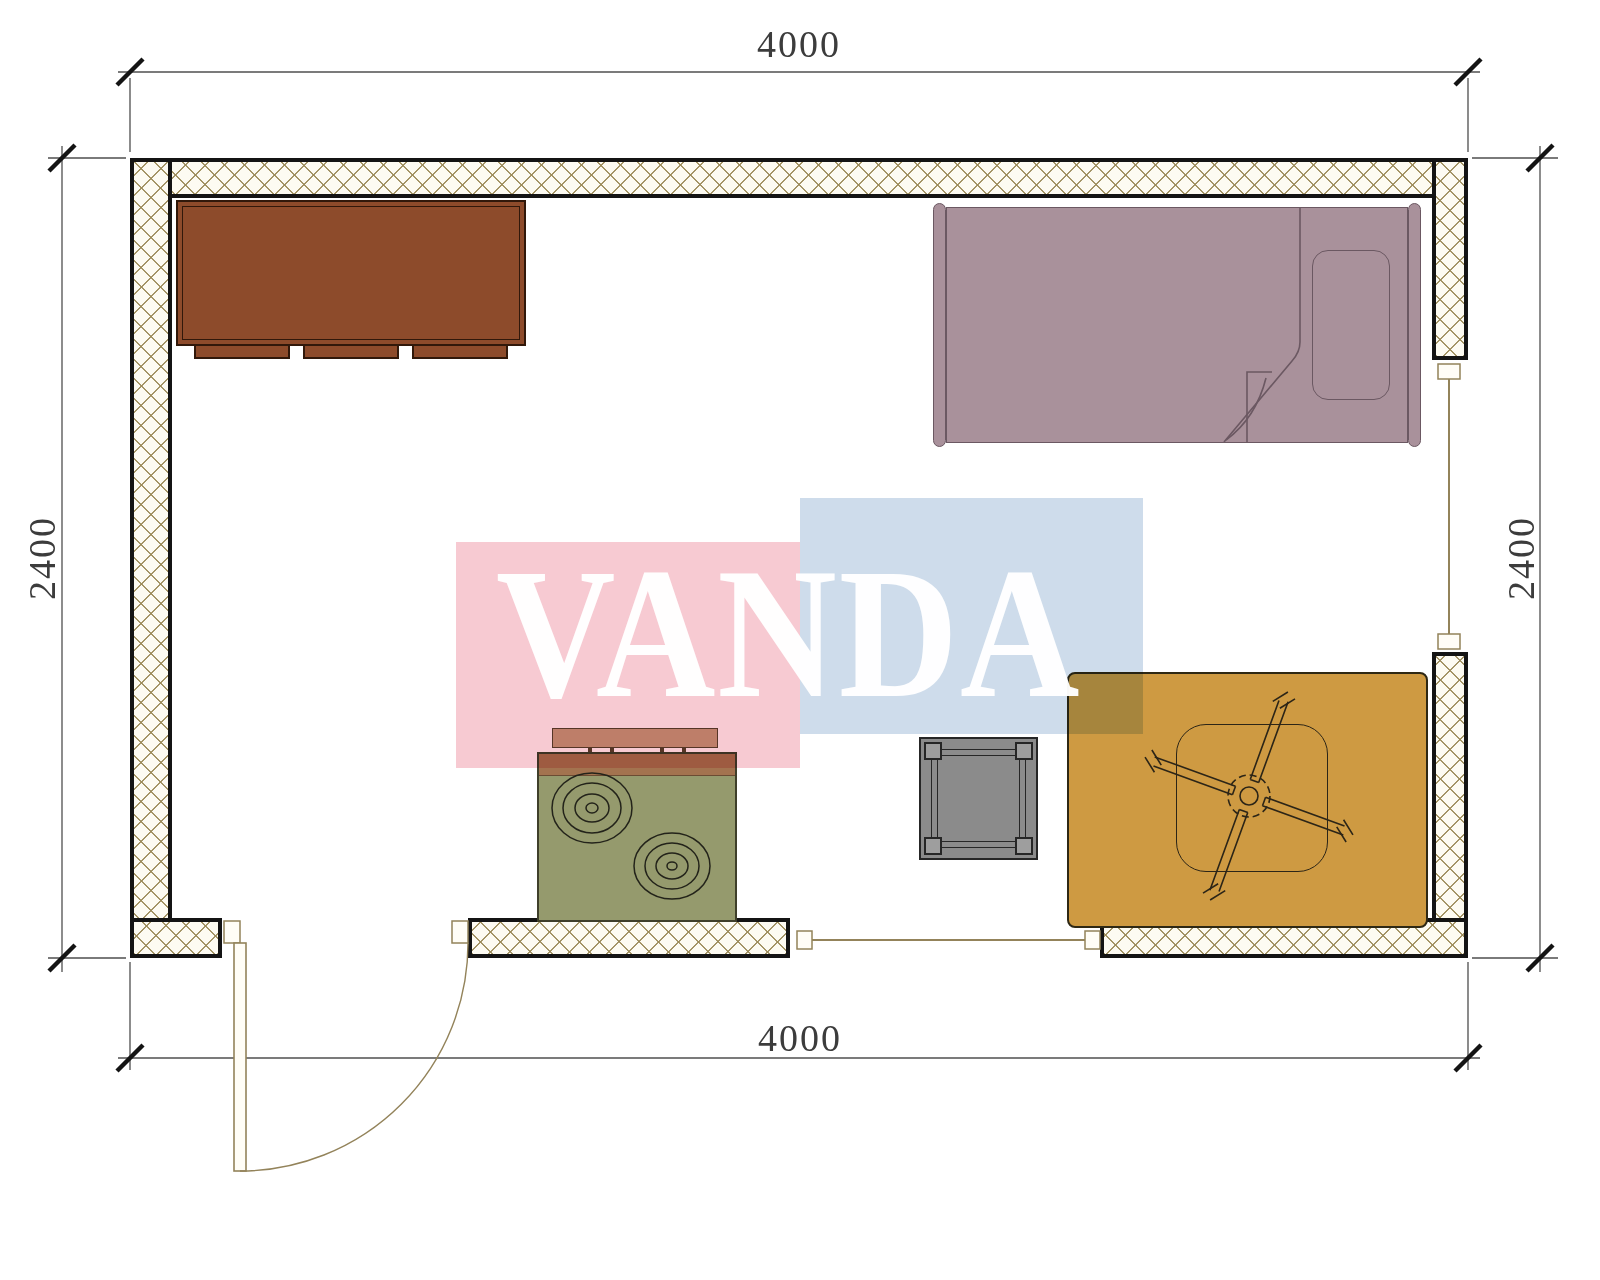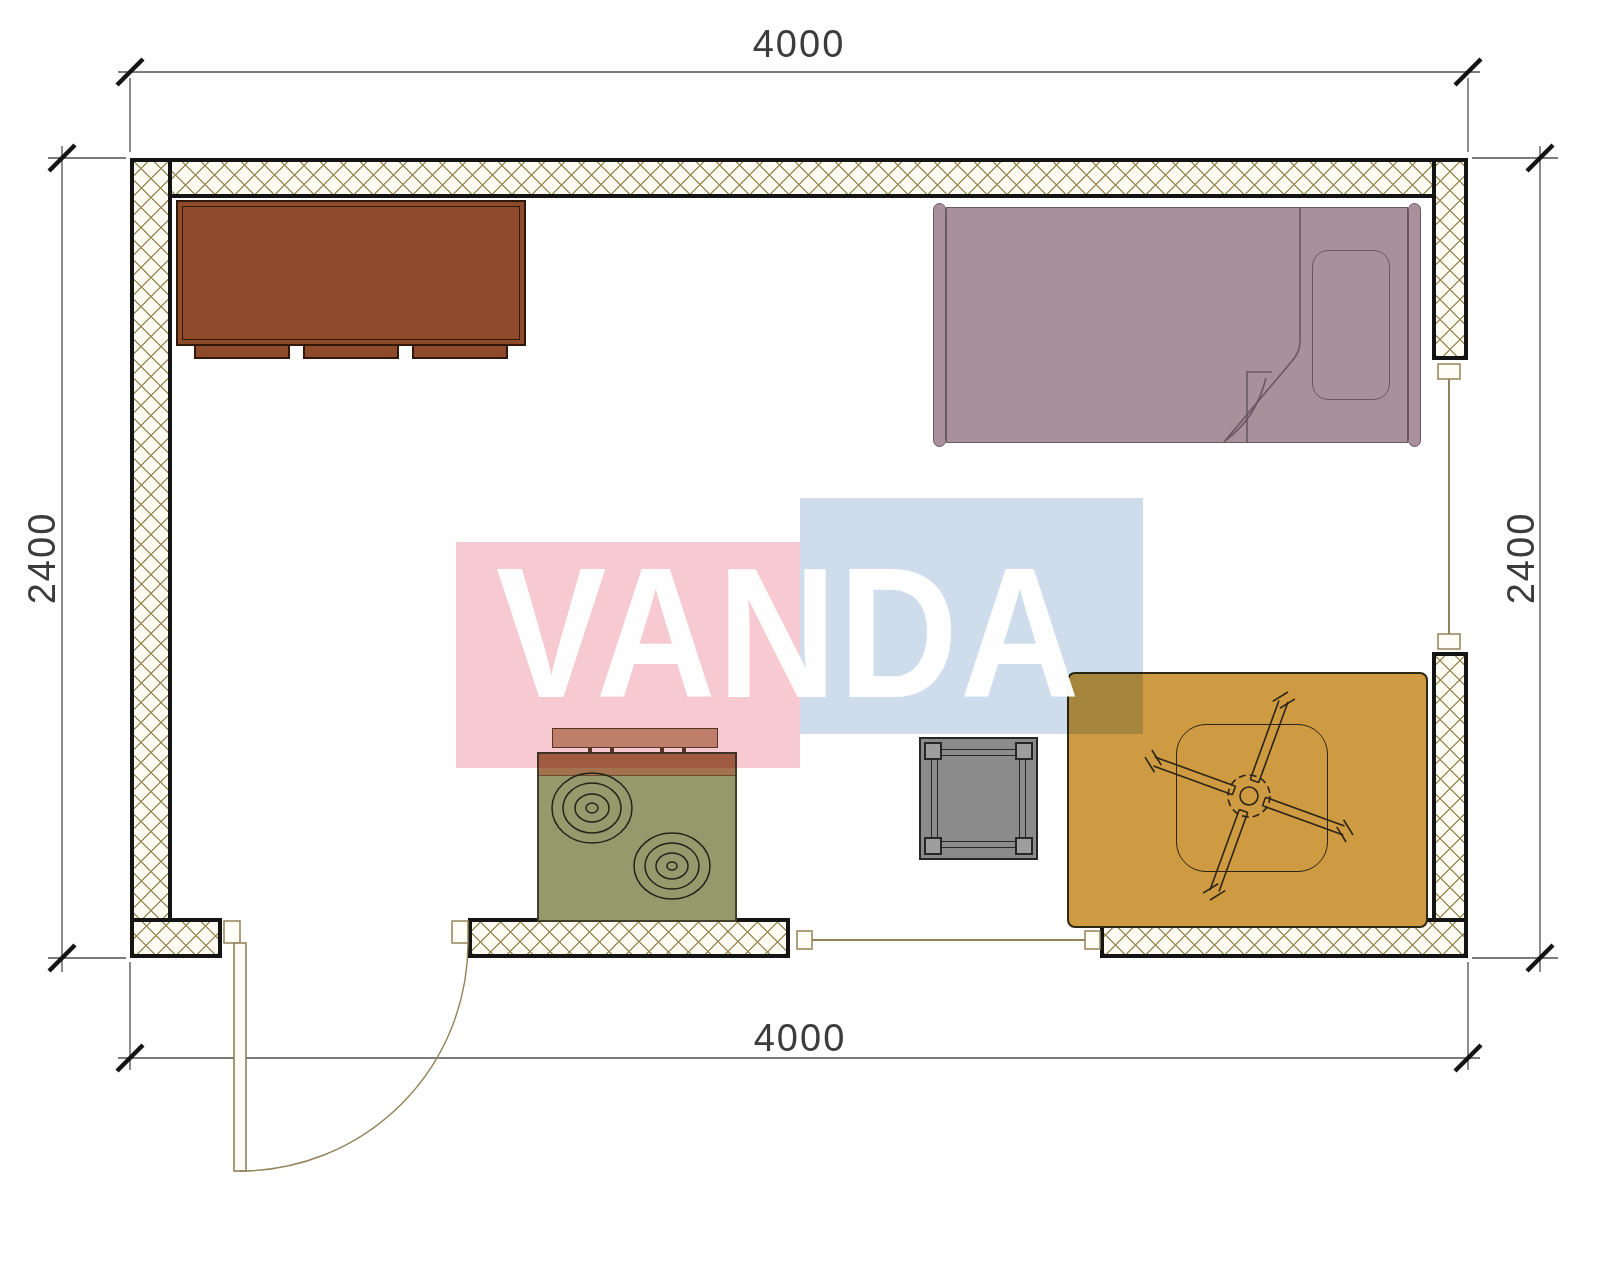--- a/index.html
+++ b/index.html
@@ -1,18 +1,18 @@
 <!DOCTYPE html>
 <html><head>
 <meta charset="utf-8">
 <style>
   html,body{margin:0;padding:0;background:#ffffff;}
   .canvas{
     position:relative;width:1600px;height:1280px;background:#ffffff;overflow:hidden;
-    font-family:Liberation Sans, sans-serif;isolation:isolate;
+    font-family:Liberation Serif, serif;isolation:isolate;
   }
   .abs{position:absolute;box-sizing:border-box;}
   
   .wall{
     position:absolute;box-sizing:border-box;border:4px solid #141414;background-color:#fdfbf2;
     background-image:
       repeating-linear-gradient(45deg,  rgba(155,138,88,.9) 0px, rgba(155,138,88,.9) 1.4px, transparent 1.4px, transparent 14px),
       repeating-linear-gradient(-45deg, rgba(155,138,88,.9) 0px, rgba(155,138,88,.9) 1.4px, transparent 1.4px, transparent 14px);
   }
   

